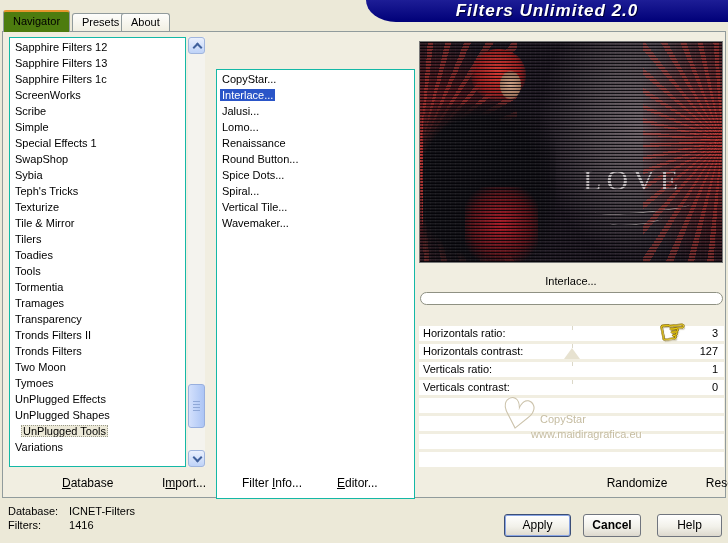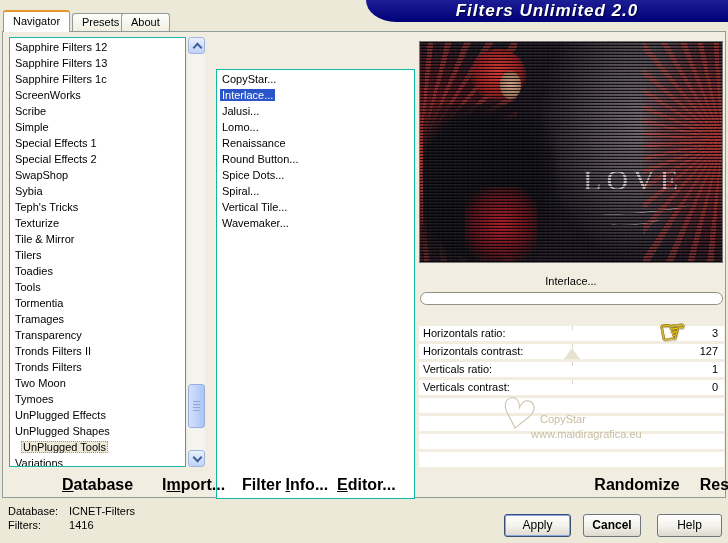--- a/index.html
+++ b/index.html
@@ -21,21 +21,21 @@
   
   .tab{
     position:absolute;box-sizing:border-box;
     background:linear-gradient(#FDFDFB,#F0EEE0);
     border:1px solid #919B9C;border-bottom:none;
     border-radius:3px 3px 0 0;
     padding:0 9px;font-size:11px;cursor:default;
   }
   .tab.active{
     left:3px;top:10px;height:22px;line-height:19px;
-    border-top:2px solid #E5962D;background:#ffffff;z-index:5;
+    border-top:2px solid #E5962D;background:#4d7c0f;z-index:5;
   }
   .tab.t2{left:72px;top:13px;height:19px;line-height:17px;}
   .tab.t3{left:121px;top:13px;height:19px;line-height:17px;}
   
   .tabpage{
     position:absolute;left:2px;top:31px;width:724px;height:467px;
     box-sizing:border-box;background:#F1EEE1;
     border:1px solid #919B9C;z-index:1;
   }
   .listbox{
@@ -133,21 +133,21 @@
   
   .wm-heart{
     position:absolute;left:496px;top:358px;font-size:42px;color:#CBC2AA;
     transform:rotate(12deg);font-family:"DejaVu Sans",sans-serif;z-index:4;
   }
   .wm-t1{position:absolute;left:537px;top:381px;color:#C6BDA2;font-size:11px;z-index:4;
     text-shadow:1px 1px 0 #fff;}
   .wm-t2{position:absolute;left:528px;top:396px;color:#C6BDA2;font-size:11px;z-index:4;
     text-shadow:1px 1px 0 #fff;}
   
-  .toollabel{position:absolute;font-weight:bold;font-size:16px;top:444px;cursor:default;padding-left:43px;}
+  .toollabel{position:absolute;font-weight:normal;font-size:12px;top:444px;cursor:default;padding-left:43px;}
   .toollabel u{text-decoration:underline;}
   #tl-database{left:16px;}
   #tl-import{left:116px;}
   #tl-filterinfo{left:196px;}
   #tl-editor{left:291px;}
   #tl-randomize{left:546px;width:90px;text-align:center;}
   #tl-reset{left:648px;width:55px;text-align:center;}
   
   .statusrow{position:absolute;left:8px;}
   .statuslabel{display:inline-block;width:58px;}
@@ -190,21 +190,20 @@
 <div class="tabpage">
 
   <div id="category-list" class="listbox">
       <div class="li"><span>Sapphire Filters 12</span></div>
       <div class="li"><span>Sapphire Filters 13</span></div>
       <div class="li"><span>Sapphire Filters 1c</span></div>
       <div class="li"><span>ScreenWorks</span></div>
       <div class="li"><span>Scribe</span></div>
       <div class="li"><span>Simple</span></div>
       <div class="li"><span>Special Effects 1</span></div>
-      <div class="li"><span>Special Effects 2</span></div>
       <div class="li"><span>SwapShop</span></div>
       <div class="li"><span>Sybia</span></div>
       <div class="li"><span>Teph's Tricks</span></div>
       <div class="li"><span>Texturize</span></div>
       <div class="li"><span>Tile &amp; Mirror</span></div>
       <div class="li"><span>Tilers</span></div>
       <div class="li"><span>Toadies</span></div>
       <div class="li"><span>Tools</span></div>
       <div class="li"><span>Tormentia</span></div>
       <div class="li"><span>Tramages</span></div>

